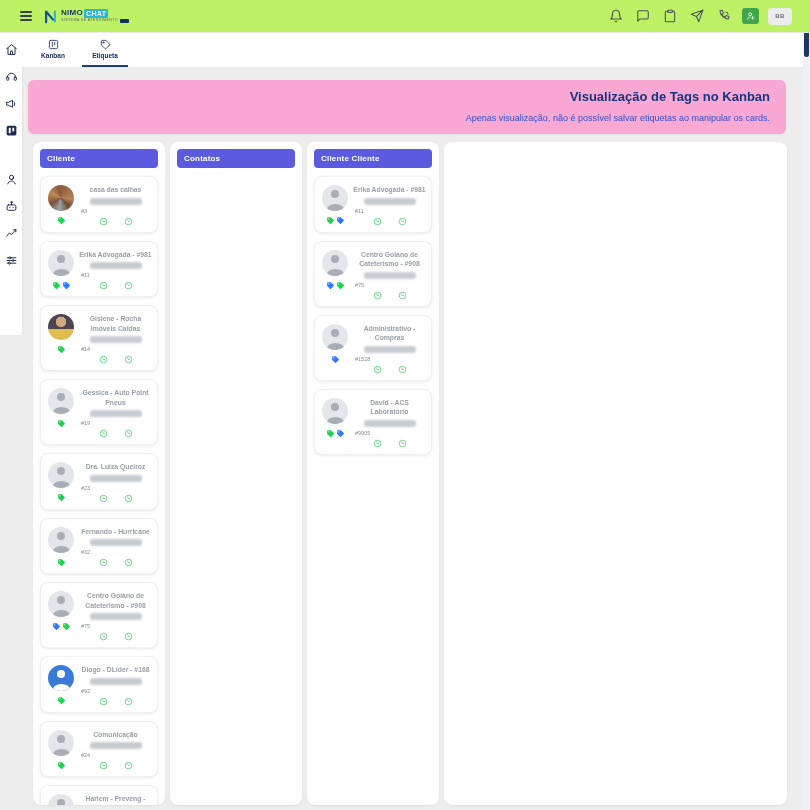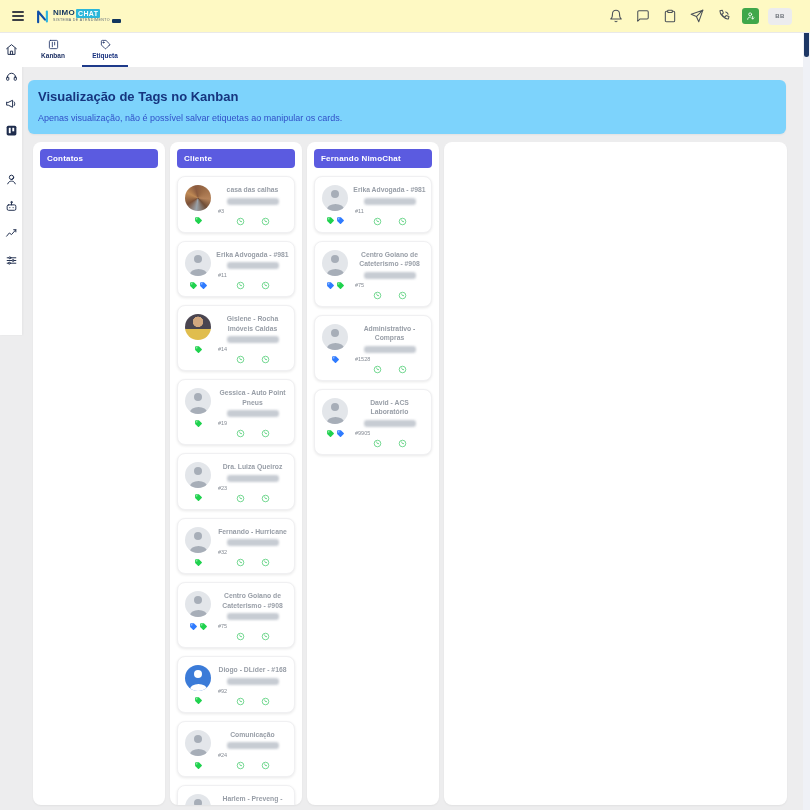--- a/index.html
+++ b/index.html
@@ -1,20 +1,20 @@
 <!DOCTYPE html>
 <html><head>
 <meta charset="utf-8">
 <style>
   html,body{margin:0;padding:0;}
   body{width:810px;height:810px;background:#ededee;font-family:"Liberation Sans",sans-serif;overflow:hidden;position:relative;}
   svg{display:block;}
 
   
-  .top-header{height:32px;background:#fef9c3;border-bottom:1px solid #e9e9e9;display:flex;align-items:center;position:relative;z-index:5;}
+  .top-header{height:32px;background:#bef264;border-bottom:1px solid #e9e9e9;display:flex;align-items:center;position:relative;z-index:5;padding-left:8px;}
   .hamburger{width:26px;height:26px;margin-left:5px;border:none;background:transparent;display:flex;flex-direction:column;justify-content:center;gap:2.5px;align-items:center;cursor:pointer;padding:0;}
   .hamburger i{display:block;width:12px;height:1.6px;background:#3c4046;border-radius:1px;}
   .logo{display:flex;align-items:center;gap:3px;margin-left:4px;}
   .logo-mark{width:15px;height:15px;}
   .logo-text{display:flex;flex-direction:column;line-height:1;}
   .logo-row{display:flex;align-items:center;gap:1px;}
   .logo-nimo{font-size:8px;font-weight:bold;color:#12355f;letter-spacing:.3px;}
   .logo-chat{font-size:7px;font-weight:bold;color:#fff;background:#2bb6d9;padding:1px 2px;border-radius:1px;letter-spacing:.3px;}
   .logo-tagline{display:flex;align-items:center;gap:2px;margin-top:1.5px;}
   .logo-tagline span{font-size:3.6px;color:#5b6775;letter-spacing:.4px;}
@@ -37,21 +37,21 @@
 
   
   .tabbar{height:34px;background:#fff;display:flex;align-items:stretch;gap:6px;padding-left:8px;}
   .tab{width:46px;border:none;background:transparent;display:flex;flex-direction:column;align-items:center;justify-content:center;gap:2px;cursor:pointer;padding:0;border-bottom:2px solid transparent;}
   .tab .tlabel{font-size:6.5px;color:#1c2f63;font-weight:600;}
   .tab svg{width:11px;height:11px;stroke:#1c2f63;fill:none;stroke-width:1.8;stroke-linejoin:round;stroke-linecap:round;}
   .tab.active{border-bottom-color:#1e3a8a;}
   .tab.active .tlabel{color:#17307e;}
 
   
-  .banner{margin:13px 24px 0 6px;background:#7dd3fc;border-radius:6px;padding:9px 10px 11px;text-align:left;box-shadow:0 1px 2px rgba(0,0,0,.05);}
+  .banner{margin:13px 24px 0 6px;background:#f9a8d4;border-radius:6px;padding:9px 16px 11px;text-align:right;box-shadow:0 1px 2px rgba(0,0,0,.05);}
   .banner-title{font-size:13px;font-weight:bold;color:#16357f;}
   .banner-sub{font-size:9px;color:#3050c8;margin-top:9px;}
 
   
   .board{display:flex;gap:5px;padding:8px 23px 0 11px;align-items:stretch;}
   .column{background:#fff;border-radius:8px;padding:7px;width:118px;flex:none;height:649px;box-shadow:0 1px 2px rgba(0,0,0,.05);overflow:hidden;}
   .column.wide{flex:1;width:auto;}
   .col-header{background:#5b5be0;color:#fff;font-size:8px;font-weight:bold;padding:5px 7px;border-radius:4px;letter-spacing:.2px;}
   .cards{margin-top:8px;display:flex;flex-direction:column;gap:8px;}
 
@@ -227,338 +227,338 @@
       </button>
     </div>
 
     <section class="banner">
       <div class="banner-title">Visualização de Tags no Kanban</div>
       <div class="banner-sub">Apenas visualização, não é possível salvar etiquetas ao manipular os cards.</div>
     </section>
 
     <div class="board" id="board">
       <div class="column">
+          <div class="col-header">Cliente</div>
+          <div class="cards">
+            <div class="card">
+              <div class="card-left">
+                <div class="avatar photo-roof"></div>
+                <div class="tags-row">
+                  <span class="tag tag-green">
+                    <svg viewBox="0 0 24 24">
+                      <path fill="currentColor" d="M20.6 13.4 13.4 20.6a2 2 0 0 1-2.8 0L3 13V5a2 2 0 0 1 2-2h8l7.6 7.6a2 2 0 0 1 0 2.8z"></path>
+                      <circle cx="7.5" cy="7.5" r="1.6" fill="#fff"></circle>
+                    </svg>
+                  </span>
+                </div>
+              </div>
+              <div class="card-right">
+                <div class="card-name">casa das calhas</div>
+                <div class="smudge"></div>
+                <div class="card-id">#3</div>
+                <div class="wa-row">
+                  <button class="wa">
+                    <svg viewBox="0 0 12 12">
+                      <circle cx="6" cy="6" r="4.4" fill="none" stroke="currentColor" stroke-width="1.1"></circle>
+                      <path fill="currentColor" d="M4.4 4c.2 1.5 1.5 2.8 3 3l.7-.9-1.1-.8-.5.3c-.5-.3-.9-.7-1.1-1.2l.3-.5-.7-1z"></path>
+                    </svg>
+                  </button>
+                  <button class="wa">
+                    <svg viewBox="0 0 12 12">
+                      <circle cx="6" cy="6" r="4.4" fill="none" stroke="currentColor" stroke-width="1.1"></circle>
+                      <path fill="currentColor" d="M4.4 4c.2 1.5 1.5 2.8 3 3l.7-.9-1.1-.8-.5.3c-.5-.3-.9-.7-1.1-1.2l.3-.5-.7-1z"></path>
+                    </svg>
+                  </button>
+                </div>
+              </div>
+            </div>
+            <div class="card">
+              <div class="card-left">
+                <div class="avatar gray"></div>
+                <div class="tags-row">
+                  <span class="tag tag-green">
+                    <svg viewBox="0 0 24 24">
+                      <path fill="currentColor" d="M20.6 13.4 13.4 20.6a2 2 0 0 1-2.8 0L3 13V5a2 2 0 0 1 2-2h8l7.6 7.6a2 2 0 0 1 0 2.8z"></path>
+                      <circle cx="7.5" cy="7.5" r="1.6" fill="#fff"></circle>
+                    </svg>
+                  </span>
+                  <span class="tag tag-blue">
+                    <svg viewBox="0 0 24 24">
+                      <path fill="currentColor" d="M20.6 13.4 13.4 20.6a2 2 0 0 1-2.8 0L3 13V5a2 2 0 0 1 2-2h8l7.6 7.6a2 2 0 0 1 0 2.8z"></path>
+                      <circle cx="7.5" cy="7.5" r="1.6" fill="#fff"></circle>
+                    </svg>
+                  </span>
+                </div>
+              </div>
+              <div class="card-right">
+                <div class="card-name">Erika Advogada - #981</div>
+                <div class="smudge"></div>
+                <div class="card-id">#11</div>
+                <div class="wa-row">
+                  <button class="wa">
+                    <svg viewBox="0 0 12 12">
+                      <circle cx="6" cy="6" r="4.4" fill="none" stroke="currentColor" stroke-width="1.1"></circle>
+                      <path fill="currentColor" d="M4.4 4c.2 1.5 1.5 2.8 3 3l.7-.9-1.1-.8-.5.3c-.5-.3-.9-.7-1.1-1.2l.3-.5-.7-1z"></path>
+                    </svg>
+                  </button>
+                  <button class="wa">
+                    <svg viewBox="0 0 12 12">
+                      <circle cx="6" cy="6" r="4.4" fill="none" stroke="currentColor" stroke-width="1.1"></circle>
+                      <path fill="currentColor" d="M4.4 4c.2 1.5 1.5 2.8 3 3l.7-.9-1.1-.8-.5.3c-.5-.3-.9-.7-1.1-1.2l.3-.5-.7-1z"></path>
+                    </svg>
+                  </button>
+                </div>
+              </div>
+            </div>
+            <div class="card">
+              <div class="card-left">
+                <div class="avatar photo-person"></div>
+                <div class="tags-row">
+                  <span class="tag tag-green">
+                    <svg viewBox="0 0 24 24">
+                      <path fill="currentColor" d="M20.6 13.4 13.4 20.6a2 2 0 0 1-2.8 0L3 13V5a2 2 0 0 1 2-2h8l7.6 7.6a2 2 0 0 1 0 2.8z"></path>
+                      <circle cx="7.5" cy="7.5" r="1.6" fill="#fff"></circle>
+                    </svg>
+                  </span>
+                </div>
+              </div>
+              <div class="card-right">
+                <div class="card-name">Gislene - Rocha Imóveis Caldas</div>
+                <div class="smudge"></div>
+                <div class="card-id">#14</div>
+                <div class="wa-row">
+                  <button class="wa">
+                    <svg viewBox="0 0 12 12">
+                      <circle cx="6" cy="6" r="4.4" fill="none" stroke="currentColor" stroke-width="1.1"></circle>
+                      <path fill="currentColor" d="M4.4 4c.2 1.5 1.5 2.8 3 3l.7-.9-1.1-.8-.5.3c-.5-.3-.9-.7-1.1-1.2l.3-.5-.7-1z"></path>
+                    </svg>
+                  </button>
+                  <button class="wa">
+                    <svg viewBox="0 0 12 12">
+                      <circle cx="6" cy="6" r="4.4" fill="none" stroke="currentColor" stroke-width="1.1"></circle>
+                      <path fill="currentColor" d="M4.4 4c.2 1.5 1.5 2.8 3 3l.7-.9-1.1-.8-.5.3c-.5-.3-.9-.7-1.1-1.2l.3-.5-.7-1z"></path>
+                    </svg>
+                  </button>
+                </div>
+              </div>
+            </div>
+            <div class="card">
+              <div class="card-left">
+                <div class="avatar gray"></div>
+                <div class="tags-row">
+                  <span class="tag tag-green">
+                    <svg viewBox="0 0 24 24">
+                      <path fill="currentColor" d="M20.6 13.4 13.4 20.6a2 2 0 0 1-2.8 0L3 13V5a2 2 0 0 1 2-2h8l7.6 7.6a2 2 0 0 1 0 2.8z"></path>
+                      <circle cx="7.5" cy="7.5" r="1.6" fill="#fff"></circle>
+                    </svg>
+                  </span>
+                </div>
+              </div>
+              <div class="card-right">
+                <div class="card-name">Gessica - Auto Point Pneus</div>
+                <div class="smudge"></div>
+                <div class="card-id">#19</div>
+                <div class="wa-row">
+                  <button class="wa">
+                    <svg viewBox="0 0 12 12">
+                      <circle cx="6" cy="6" r="4.4" fill="none" stroke="currentColor" stroke-width="1.1"></circle>
+                      <path fill="currentColor" d="M4.4 4c.2 1.5 1.5 2.8 3 3l.7-.9-1.1-.8-.5.3c-.5-.3-.9-.7-1.1-1.2l.3-.5-.7-1z"></path>
+                    </svg>
+                  </button>
+                  <button class="wa">
+                    <svg viewBox="0 0 12 12">
+                      <circle cx="6" cy="6" r="4.4" fill="none" stroke="currentColor" stroke-width="1.1"></circle>
+                      <path fill="currentColor" d="M4.4 4c.2 1.5 1.5 2.8 3 3l.7-.9-1.1-.8-.5.3c-.5-.3-.9-.7-1.1-1.2l.3-.5-.7-1z"></path>
+                    </svg>
+                  </button>
+                </div>
+              </div>
+            </div>
+            <div class="card">
+              <div class="card-left">
+                <div class="avatar gray"></div>
+                <div class="tags-row">
+                  <span class="tag tag-green">
+                    <svg viewBox="0 0 24 24">
+                      <path fill="currentColor" d="M20.6 13.4 13.4 20.6a2 2 0 0 1-2.8 0L3 13V5a2 2 0 0 1 2-2h8l7.6 7.6a2 2 0 0 1 0 2.8z"></path>
+                      <circle cx="7.5" cy="7.5" r="1.6" fill="#fff"></circle>
+                    </svg>
+                  </span>
+                </div>
+              </div>
+              <div class="card-right">
+                <div class="card-name">Dra. Luiza Queiroz</div>
+                <div class="smudge"></div>
+                <div class="card-id">#23</div>
+                <div class="wa-row">
+                  <button class="wa">
+                    <svg viewBox="0 0 12 12">
+                      <circle cx="6" cy="6" r="4.4" fill="none" stroke="currentColor" stroke-width="1.1"></circle>
+                      <path fill="currentColor" d="M4.4 4c.2 1.5 1.5 2.8 3 3l.7-.9-1.1-.8-.5.3c-.5-.3-.9-.7-1.1-1.2l.3-.5-.7-1z"></path>
+                    </svg>
+                  </button>
+                  <button class="wa">
+                    <svg viewBox="0 0 12 12">
+                      <circle cx="6" cy="6" r="4.4" fill="none" stroke="currentColor" stroke-width="1.1"></circle>
+                      <path fill="currentColor" d="M4.4 4c.2 1.5 1.5 2.8 3 3l.7-.9-1.1-.8-.5.3c-.5-.3-.9-.7-1.1-1.2l.3-.5-.7-1z"></path>
+                    </svg>
+                  </button>
+                </div>
+              </div>
+            </div>
+            <div class="card">
+              <div class="card-left">
+                <div class="avatar gray"></div>
+                <div class="tags-row">
+                  <span class="tag tag-green">
+                    <svg viewBox="0 0 24 24">
+                      <path fill="currentColor" d="M20.6 13.4 13.4 20.6a2 2 0 0 1-2.8 0L3 13V5a2 2 0 0 1 2-2h8l7.6 7.6a2 2 0 0 1 0 2.8z"></path>
+                      <circle cx="7.5" cy="7.5" r="1.6" fill="#fff"></circle>
+                    </svg>
+                  </span>
+                </div>
+              </div>
+              <div class="card-right">
+                <div class="card-name">Fernando - Hurricane</div>
+                <div class="smudge"></div>
+                <div class="card-id">#32</div>
+                <div class="wa-row">
+                  <button class="wa">
+                    <svg viewBox="0 0 12 12">
+                      <circle cx="6" cy="6" r="4.4" fill="none" stroke="currentColor" stroke-width="1.1"></circle>
+                      <path fill="currentColor" d="M4.4 4c.2 1.5 1.5 2.8 3 3l.7-.9-1.1-.8-.5.3c-.5-.3-.9-.7-1.1-1.2l.3-.5-.7-1z"></path>
+                    </svg>
+                  </button>
+                  <button class="wa">
+                    <svg viewBox="0 0 12 12">
+                      <circle cx="6" cy="6" r="4.4" fill="none" stroke="currentColor" stroke-width="1.1"></circle>
+                      <path fill="currentColor" d="M4.4 4c.2 1.5 1.5 2.8 3 3l.7-.9-1.1-.8-.5.3c-.5-.3-.9-.7-1.1-1.2l.3-.5-.7-1z"></path>
+                    </svg>
+                  </button>
+                </div>
+              </div>
+            </div>
+            <div class="card">
+              <div class="card-left">
+                <div class="avatar gray"></div>
+                <div class="tags-row">
+                  <span class="tag tag-blue">
+                    <svg viewBox="0 0 24 24">
+                      <path fill="currentColor" d="M20.6 13.4 13.4 20.6a2 2 0 0 1-2.8 0L3 13V5a2 2 0 0 1 2-2h8l7.6 7.6a2 2 0 0 1 0 2.8z"></path>
+                      <circle cx="7.5" cy="7.5" r="1.6" fill="#fff"></circle>
+                    </svg>
+                  </span>
+                  <span class="tag tag-green">
+                    <svg viewBox="0 0 24 24">
+                      <path fill="currentColor" d="M20.6 13.4 13.4 20.6a2 2 0 0 1-2.8 0L3 13V5a2 2 0 0 1 2-2h8l7.6 7.6a2 2 0 0 1 0 2.8z"></path>
+                      <circle cx="7.5" cy="7.5" r="1.6" fill="#fff"></circle>
+                    </svg>
+                  </span>
+                </div>
+              </div>
+              <div class="card-right">
+                <div class="card-name">Centro Goiano de Cateterismo - #908</div>
+                <div class="smudge"></div>
+                <div class="card-id">#75</div>
+                <div class="wa-row">
+                  <button class="wa">
+                    <svg viewBox="0 0 12 12">
+                      <circle cx="6" cy="6" r="4.4" fill="none" stroke="currentColor" stroke-width="1.1"></circle>
+                      <path fill="currentColor" d="M4.4 4c.2 1.5 1.5 2.8 3 3l.7-.9-1.1-.8-.5.3c-.5-.3-.9-.7-1.1-1.2l.3-.5-.7-1z"></path>
+                    </svg>
+                  </button>
+                  <button class="wa">
+                    <svg viewBox="0 0 12 12">
+                      <circle cx="6" cy="6" r="4.4" fill="none" stroke="currentColor" stroke-width="1.1"></circle>
+                      <path fill="currentColor" d="M4.4 4c.2 1.5 1.5 2.8 3 3l.7-.9-1.1-.8-.5.3c-.5-.3-.9-.7-1.1-1.2l.3-.5-.7-1z"></path>
+                    </svg>
+                  </button>
+                </div>
+              </div>
+            </div>
+            <div class="card">
+              <div class="card-left">
+                <div class="avatar blue-user"></div>
+                <div class="tags-row">
+                  <span class="tag tag-green">
+                    <svg viewBox="0 0 24 24">
+                      <path fill="currentColor" d="M20.6 13.4 13.4 20.6a2 2 0 0 1-2.8 0L3 13V5a2 2 0 0 1 2-2h8l7.6 7.6a2 2 0 0 1 0 2.8z"></path>
+                      <circle cx="7.5" cy="7.5" r="1.6" fill="#fff"></circle>
+                    </svg>
+                  </span>
+                </div>
+              </div>
+              <div class="card-right">
+                <div class="card-name">Diogo - DLíder - #168</div>
+                <div class="smudge"></div>
+                <div class="card-id">#92</div>
+                <div class="wa-row">
+                  <button class="wa">
+                    <svg viewBox="0 0 12 12">
+                      <circle cx="6" cy="6" r="4.4" fill="none" stroke="currentColor" stroke-width="1.1"></circle>
+                      <path fill="currentColor" d="M4.4 4c.2 1.5 1.5 2.8 3 3l.7-.9-1.1-.8-.5.3c-.5-.3-.9-.7-1.1-1.2l.3-.5-.7-1z"></path>
+                    </svg>
+                  </button>
+                  <button class="wa">
+                    <svg viewBox="0 0 12 12">
+                      <circle cx="6" cy="6" r="4.4" fill="none" stroke="currentColor" stroke-width="1.1"></circle>
+                      <path fill="currentColor" d="M4.4 4c.2 1.5 1.5 2.8 3 3l.7-.9-1.1-.8-.5.3c-.5-.3-.9-.7-1.1-1.2l.3-.5-.7-1z"></path>
+                    </svg>
+                  </button>
+                </div>
+              </div>
+            </div>
+            <div class="card">
+              <div class="card-left">
+                <div class="avatar gray"></div>
+                <div class="tags-row">
+                  <span class="tag tag-green">
+                    <svg viewBox="0 0 24 24">
+                      <path fill="currentColor" d="M20.6 13.4 13.4 20.6a2 2 0 0 1-2.8 0L3 13V5a2 2 0 0 1 2-2h8l7.6 7.6a2 2 0 0 1 0 2.8z"></path>
+                      <circle cx="7.5" cy="7.5" r="1.6" fill="#fff"></circle>
+                    </svg>
+                  </span>
+                </div>
+              </div>
+              <div class="card-right">
+                <div class="card-name">Comunicação</div>
+                <div class="smudge"></div>
+                <div class="card-id">#24</div>
+                <div class="wa-row">
+                  <button class="wa">
+                    <svg viewBox="0 0 12 12">
+                      <circle cx="6" cy="6" r="4.4" fill="none" stroke="currentColor" stroke-width="1.1"></circle>
+                      <path fill="currentColor" d="M4.4 4c.2 1.5 1.5 2.8 3 3l.7-.9-1.1-.8-.5.3c-.5-.3-.9-.7-1.1-1.2l.3-.5-.7-1z"></path>
+                    </svg>
+                  </button>
+                  <button class="wa">
+                    <svg viewBox="0 0 12 12">
+                      <circle cx="6" cy="6" r="4.4" fill="none" stroke="currentColor" stroke-width="1.1"></circle>
+                      <path fill="currentColor" d="M4.4 4c.2 1.5 1.5 2.8 3 3l.7-.9-1.1-.8-.5.3c-.5-.3-.9-.7-1.1-1.2l.3-.5-.7-1z"></path>
+                    </svg>
+                  </button>
+                </div>
+              </div>
+            </div>
+            <div class="card">
+              <div class="card-left">
+                <div class="avatar gray"></div>
+              </div>
+              <div class="card-right">
+                <div class="card-name">Harlem - Preveng - #398</div>
+              </div>
+            </div>
+          </div>
+        </div>
+        <div class="column">
           <div class="col-header">Contatos</div>
           <div class="cards"></div>
         </div>
         <div class="column">
-          <div class="col-header">Cliente</div>
-          <div class="cards">
-            <div class="card">
-              <div class="card-left">
-                <div class="avatar photo-roof"></div>
-                <div class="tags-row">
-                  <span class="tag tag-green">
-                    <svg viewBox="0 0 24 24">
-                      <path fill="currentColor" d="M20.6 13.4 13.4 20.6a2 2 0 0 1-2.8 0L3 13V5a2 2 0 0 1 2-2h8l7.6 7.6a2 2 0 0 1 0 2.8z"></path>
-                      <circle cx="7.5" cy="7.5" r="1.6" fill="#fff"></circle>
-                    </svg>
-                  </span>
-                </div>
-              </div>
-              <div class="card-right">
-                <div class="card-name">casa das calhas</div>
-                <div class="smudge"></div>
-                <div class="card-id">#3</div>
-                <div class="wa-row">
-                  <button class="wa">
-                    <svg viewBox="0 0 12 12">
-                      <circle cx="6" cy="6" r="4.4" fill="none" stroke="currentColor" stroke-width="1.1"></circle>
-                      <path fill="currentColor" d="M4.4 4c.2 1.5 1.5 2.8 3 3l.7-.9-1.1-.8-.5.3c-.5-.3-.9-.7-1.1-1.2l.3-.5-.7-1z"></path>
-                    </svg>
-                  </button>
-                  <button class="wa">
-                    <svg viewBox="0 0 12 12">
-                      <circle cx="6" cy="6" r="4.4" fill="none" stroke="currentColor" stroke-width="1.1"></circle>
-                      <path fill="currentColor" d="M4.4 4c.2 1.5 1.5 2.8 3 3l.7-.9-1.1-.8-.5.3c-.5-.3-.9-.7-1.1-1.2l.3-.5-.7-1z"></path>
-                    </svg>
-                  </button>
-                </div>
-              </div>
-            </div>
-            <div class="card">
-              <div class="card-left">
-                <div class="avatar gray"></div>
-                <div class="tags-row">
-                  <span class="tag tag-green">
-                    <svg viewBox="0 0 24 24">
-                      <path fill="currentColor" d="M20.6 13.4 13.4 20.6a2 2 0 0 1-2.8 0L3 13V5a2 2 0 0 1 2-2h8l7.6 7.6a2 2 0 0 1 0 2.8z"></path>
-                      <circle cx="7.5" cy="7.5" r="1.6" fill="#fff"></circle>
-                    </svg>
-                  </span>
-                  <span class="tag tag-blue">
-                    <svg viewBox="0 0 24 24">
-                      <path fill="currentColor" d="M20.6 13.4 13.4 20.6a2 2 0 0 1-2.8 0L3 13V5a2 2 0 0 1 2-2h8l7.6 7.6a2 2 0 0 1 0 2.8z"></path>
-                      <circle cx="7.5" cy="7.5" r="1.6" fill="#fff"></circle>
-                    </svg>
-                  </span>
-                </div>
-              </div>
-              <div class="card-right">
-                <div class="card-name">Erika Advogada - #981</div>
-                <div class="smudge"></div>
-                <div class="card-id">#11</div>
-                <div class="wa-row">
-                  <button class="wa">
-                    <svg viewBox="0 0 12 12">
-                      <circle cx="6" cy="6" r="4.4" fill="none" stroke="currentColor" stroke-width="1.1"></circle>
-                      <path fill="currentColor" d="M4.4 4c.2 1.5 1.5 2.8 3 3l.7-.9-1.1-.8-.5.3c-.5-.3-.9-.7-1.1-1.2l.3-.5-.7-1z"></path>
-                    </svg>
-                  </button>
-                  <button class="wa">
-                    <svg viewBox="0 0 12 12">
-                      <circle cx="6" cy="6" r="4.4" fill="none" stroke="currentColor" stroke-width="1.1"></circle>
-                      <path fill="currentColor" d="M4.4 4c.2 1.5 1.5 2.8 3 3l.7-.9-1.1-.8-.5.3c-.5-.3-.9-.7-1.1-1.2l.3-.5-.7-1z"></path>
-                    </svg>
-                  </button>
-                </div>
-              </div>
-            </div>
-            <div class="card">
-              <div class="card-left">
-                <div class="avatar photo-person"></div>
-                <div class="tags-row">
-                  <span class="tag tag-green">
-                    <svg viewBox="0 0 24 24">
-                      <path fill="currentColor" d="M20.6 13.4 13.4 20.6a2 2 0 0 1-2.8 0L3 13V5a2 2 0 0 1 2-2h8l7.6 7.6a2 2 0 0 1 0 2.8z"></path>
-                      <circle cx="7.5" cy="7.5" r="1.6" fill="#fff"></circle>
-                    </svg>
-                  </span>
-                </div>
-              </div>
-              <div class="card-right">
-                <div class="card-name">Gislene - Rocha Imóveis Caldas</div>
-                <div class="smudge"></div>
-                <div class="card-id">#14</div>
-                <div class="wa-row">
-                  <button class="wa">
-                    <svg viewBox="0 0 12 12">
-                      <circle cx="6" cy="6" r="4.4" fill="none" stroke="currentColor" stroke-width="1.1"></circle>
-                      <path fill="currentColor" d="M4.4 4c.2 1.5 1.5 2.8 3 3l.7-.9-1.1-.8-.5.3c-.5-.3-.9-.7-1.1-1.2l.3-.5-.7-1z"></path>
-                    </svg>
-                  </button>
-                  <button class="wa">
-                    <svg viewBox="0 0 12 12">
-                      <circle cx="6" cy="6" r="4.4" fill="none" stroke="currentColor" stroke-width="1.1"></circle>
-                      <path fill="currentColor" d="M4.4 4c.2 1.5 1.5 2.8 3 3l.7-.9-1.1-.8-.5.3c-.5-.3-.9-.7-1.1-1.2l.3-.5-.7-1z"></path>
-                    </svg>
-                  </button>
-                </div>
-              </div>
-            </div>
-            <div class="card">
-              <div class="card-left">
-                <div class="avatar gray"></div>
-                <div class="tags-row">
-                  <span class="tag tag-green">
-                    <svg viewBox="0 0 24 24">
-                      <path fill="currentColor" d="M20.6 13.4 13.4 20.6a2 2 0 0 1-2.8 0L3 13V5a2 2 0 0 1 2-2h8l7.6 7.6a2 2 0 0 1 0 2.8z"></path>
-                      <circle cx="7.5" cy="7.5" r="1.6" fill="#fff"></circle>
-                    </svg>
-                  </span>
-                </div>
-              </div>
-              <div class="card-right">
-                <div class="card-name">Gessica - Auto Point Pneus</div>
-                <div class="smudge"></div>
-                <div class="card-id">#19</div>
-                <div class="wa-row">
-                  <button class="wa">
-                    <svg viewBox="0 0 12 12">
-                      <circle cx="6" cy="6" r="4.4" fill="none" stroke="currentColor" stroke-width="1.1"></circle>
-                      <path fill="currentColor" d="M4.4 4c.2 1.5 1.5 2.8 3 3l.7-.9-1.1-.8-.5.3c-.5-.3-.9-.7-1.1-1.2l.3-.5-.7-1z"></path>
-                    </svg>
-                  </button>
-                  <button class="wa">
-                    <svg viewBox="0 0 12 12">
-                      <circle cx="6" cy="6" r="4.4" fill="none" stroke="currentColor" stroke-width="1.1"></circle>
-                      <path fill="currentColor" d="M4.4 4c.2 1.5 1.5 2.8 3 3l.7-.9-1.1-.8-.5.3c-.5-.3-.9-.7-1.1-1.2l.3-.5-.7-1z"></path>
-                    </svg>
-                  </button>
-                </div>
-              </div>
-            </div>
-            <div class="card">
-              <div class="card-left">
-                <div class="avatar gray"></div>
-                <div class="tags-row">
-                  <span class="tag tag-green">
-                    <svg viewBox="0 0 24 24">
-                      <path fill="currentColor" d="M20.6 13.4 13.4 20.6a2 2 0 0 1-2.8 0L3 13V5a2 2 0 0 1 2-2h8l7.6 7.6a2 2 0 0 1 0 2.8z"></path>
-                      <circle cx="7.5" cy="7.5" r="1.6" fill="#fff"></circle>
-                    </svg>
-                  </span>
-                </div>
-              </div>
-              <div class="card-right">
-                <div class="card-name">Dra. Luiza Queiroz</div>
-                <div class="smudge"></div>
-                <div class="card-id">#23</div>
-                <div class="wa-row">
-                  <button class="wa">
-                    <svg viewBox="0 0 12 12">
-                      <circle cx="6" cy="6" r="4.4" fill="none" stroke="currentColor" stroke-width="1.1"></circle>
-                      <path fill="currentColor" d="M4.4 4c.2 1.5 1.5 2.8 3 3l.7-.9-1.1-.8-.5.3c-.5-.3-.9-.7-1.1-1.2l.3-.5-.7-1z"></path>
-                    </svg>
-                  </button>
-                  <button class="wa">
-                    <svg viewBox="0 0 12 12">
-                      <circle cx="6" cy="6" r="4.4" fill="none" stroke="currentColor" stroke-width="1.1"></circle>
-                      <path fill="currentColor" d="M4.4 4c.2 1.5 1.5 2.8 3 3l.7-.9-1.1-.8-.5.3c-.5-.3-.9-.7-1.1-1.2l.3-.5-.7-1z"></path>
-                    </svg>
-                  </button>
-                </div>
-              </div>
-            </div>
-            <div class="card">
-              <div class="card-left">
-                <div class="avatar gray"></div>
-                <div class="tags-row">
-                  <span class="tag tag-green">
-                    <svg viewBox="0 0 24 24">
-                      <path fill="currentColor" d="M20.6 13.4 13.4 20.6a2 2 0 0 1-2.8 0L3 13V5a2 2 0 0 1 2-2h8l7.6 7.6a2 2 0 0 1 0 2.8z"></path>
-                      <circle cx="7.5" cy="7.5" r="1.6" fill="#fff"></circle>
-                    </svg>
-                  </span>
-                </div>
-              </div>
-              <div class="card-right">
-                <div class="card-name">Fernando - Hurricane</div>
-                <div class="smudge"></div>
-                <div class="card-id">#32</div>
-                <div class="wa-row">
-                  <button class="wa">
-                    <svg viewBox="0 0 12 12">
-                      <circle cx="6" cy="6" r="4.4" fill="none" stroke="currentColor" stroke-width="1.1"></circle>
-                      <path fill="currentColor" d="M4.4 4c.2 1.5 1.5 2.8 3 3l.7-.9-1.1-.8-.5.3c-.5-.3-.9-.7-1.1-1.2l.3-.5-.7-1z"></path>
-                    </svg>
-                  </button>
-                  <button class="wa">
-                    <svg viewBox="0 0 12 12">
-                      <circle cx="6" cy="6" r="4.4" fill="none" stroke="currentColor" stroke-width="1.1"></circle>
-                      <path fill="currentColor" d="M4.4 4c.2 1.5 1.5 2.8 3 3l.7-.9-1.1-.8-.5.3c-.5-.3-.9-.7-1.1-1.2l.3-.5-.7-1z"></path>
-                    </svg>
-                  </button>
-                </div>
-              </div>
-            </div>
-            <div class="card">
-              <div class="card-left">
-                <div class="avatar gray"></div>
-                <div class="tags-row">
-                  <span class="tag tag-blue">
-                    <svg viewBox="0 0 24 24">
-                      <path fill="currentColor" d="M20.6 13.4 13.4 20.6a2 2 0 0 1-2.8 0L3 13V5a2 2 0 0 1 2-2h8l7.6 7.6a2 2 0 0 1 0 2.8z"></path>
-                      <circle cx="7.5" cy="7.5" r="1.6" fill="#fff"></circle>
-                    </svg>
-                  </span>
-                  <span class="tag tag-green">
-                    <svg viewBox="0 0 24 24">
-                      <path fill="currentColor" d="M20.6 13.4 13.4 20.6a2 2 0 0 1-2.8 0L3 13V5a2 2 0 0 1 2-2h8l7.6 7.6a2 2 0 0 1 0 2.8z"></path>
-                      <circle cx="7.5" cy="7.5" r="1.6" fill="#fff"></circle>
-                    </svg>
-                  </span>
-                </div>
-              </div>
-              <div class="card-right">
-                <div class="card-name">Centro Goiano de Cateterismo - #908</div>
-                <div class="smudge"></div>
-                <div class="card-id">#75</div>
-                <div class="wa-row">
-                  <button class="wa">
-                    <svg viewBox="0 0 12 12">
-                      <circle cx="6" cy="6" r="4.4" fill="none" stroke="currentColor" stroke-width="1.1"></circle>
-                      <path fill="currentColor" d="M4.4 4c.2 1.5 1.5 2.8 3 3l.7-.9-1.1-.8-.5.3c-.5-.3-.9-.7-1.1-1.2l.3-.5-.7-1z"></path>
-                    </svg>
-                  </button>
-                  <button class="wa">
-                    <svg viewBox="0 0 12 12">
-                      <circle cx="6" cy="6" r="4.4" fill="none" stroke="currentColor" stroke-width="1.1"></circle>
-                      <path fill="currentColor" d="M4.4 4c.2 1.5 1.5 2.8 3 3l.7-.9-1.1-.8-.5.3c-.5-.3-.9-.7-1.1-1.2l.3-.5-.7-1z"></path>
-                    </svg>
-                  </button>
-                </div>
-              </div>
-            </div>
-            <div class="card">
-              <div class="card-left">
-                <div class="avatar blue-user"></div>
-                <div class="tags-row">
-                  <span class="tag tag-green">
-                    <svg viewBox="0 0 24 24">
-                      <path fill="currentColor" d="M20.6 13.4 13.4 20.6a2 2 0 0 1-2.8 0L3 13V5a2 2 0 0 1 2-2h8l7.6 7.6a2 2 0 0 1 0 2.8z"></path>
-                      <circle cx="7.5" cy="7.5" r="1.6" fill="#fff"></circle>
-                    </svg>
-                  </span>
-                </div>
-              </div>
-              <div class="card-right">
-                <div class="card-name">Diogo - DLíder - #168</div>
-                <div class="smudge"></div>
-                <div class="card-id">#92</div>
-                <div class="wa-row">
-                  <button class="wa">
-                    <svg viewBox="0 0 12 12">
-                      <circle cx="6" cy="6" r="4.4" fill="none" stroke="currentColor" stroke-width="1.1"></circle>
-                      <path fill="currentColor" d="M4.4 4c.2 1.5 1.5 2.8 3 3l.7-.9-1.1-.8-.5.3c-.5-.3-.9-.7-1.1-1.2l.3-.5-.7-1z"></path>
-                    </svg>
-                  </button>
-                  <button class="wa">
-                    <svg viewBox="0 0 12 12">
-                      <circle cx="6" cy="6" r="4.4" fill="none" stroke="currentColor" stroke-width="1.1"></circle>
-                      <path fill="currentColor" d="M4.4 4c.2 1.5 1.5 2.8 3 3l.7-.9-1.1-.8-.5.3c-.5-.3-.9-.7-1.1-1.2l.3-.5-.7-1z"></path>
-                    </svg>
-                  </button>
-                </div>
-              </div>
-            </div>
-            <div class="card">
-              <div class="card-left">
-                <div class="avatar gray"></div>
-                <div class="tags-row">
-                  <span class="tag tag-green">
-                    <svg viewBox="0 0 24 24">
-                      <path fill="currentColor" d="M20.6 13.4 13.4 20.6a2 2 0 0 1-2.8 0L3 13V5a2 2 0 0 1 2-2h8l7.6 7.6a2 2 0 0 1 0 2.8z"></path>
-                      <circle cx="7.5" cy="7.5" r="1.6" fill="#fff"></circle>
-                    </svg>
-                  </span>
-                </div>
-              </div>
-              <div class="card-right">
-                <div class="card-name">Comunicação</div>
-                <div class="smudge"></div>
-                <div class="card-id">#24</div>
-                <div class="wa-row">
-                  <button class="wa">
-                    <svg viewBox="0 0 12 12">
-                      <circle cx="6" cy="6" r="4.4" fill="none" stroke="currentColor" stroke-width="1.1"></circle>
-                      <path fill="currentColor" d="M4.4 4c.2 1.5 1.5 2.8 3 3l.7-.9-1.1-.8-.5.3c-.5-.3-.9-.7-1.1-1.2l.3-.5-.7-1z"></path>
-                    </svg>
-                  </button>
-                  <button class="wa">
-                    <svg viewBox="0 0 12 12">
-                      <circle cx="6" cy="6" r="4.4" fill="none" stroke="currentColor" stroke-width="1.1"></circle>
-                      <path fill="currentColor" d="M4.4 4c.2 1.5 1.5 2.8 3 3l.7-.9-1.1-.8-.5.3c-.5-.3-.9-.7-1.1-1.2l.3-.5-.7-1z"></path>
-                    </svg>
-                  </button>
-                </div>
-              </div>
-            </div>
-            <div class="card">
-              <div class="card-left">
-                <div class="avatar gray"></div>
-              </div>
-              <div class="card-right">
-                <div class="card-name">Harlem - Preveng - #398</div>
-              </div>
-            </div>
-          </div>
-        </div>
-        <div class="column">
-          <div class="col-header">Fernando NimoChat</div>
+          <div class="col-header">Cliente Cliente</div>
           <div class="cards">
             <div class="card">
               <div class="card-left">
                 <div class="avatar gray"></div>
                 <div class="tags-row">
                   <span class="tag tag-green">
                     <svg viewBox="0 0 24 24">
                       <path fill="currentColor" d="M20.6 13.4 13.4 20.6a2 2 0 0 1-2.8 0L3 13V5a2 2 0 0 1 2-2h8l7.6 7.6a2 2 0 0 1 0 2.8z"></path>
                       <circle cx="7.5" cy="7.5" r="1.6" fill="#fff"></circle>
                     </svg>

